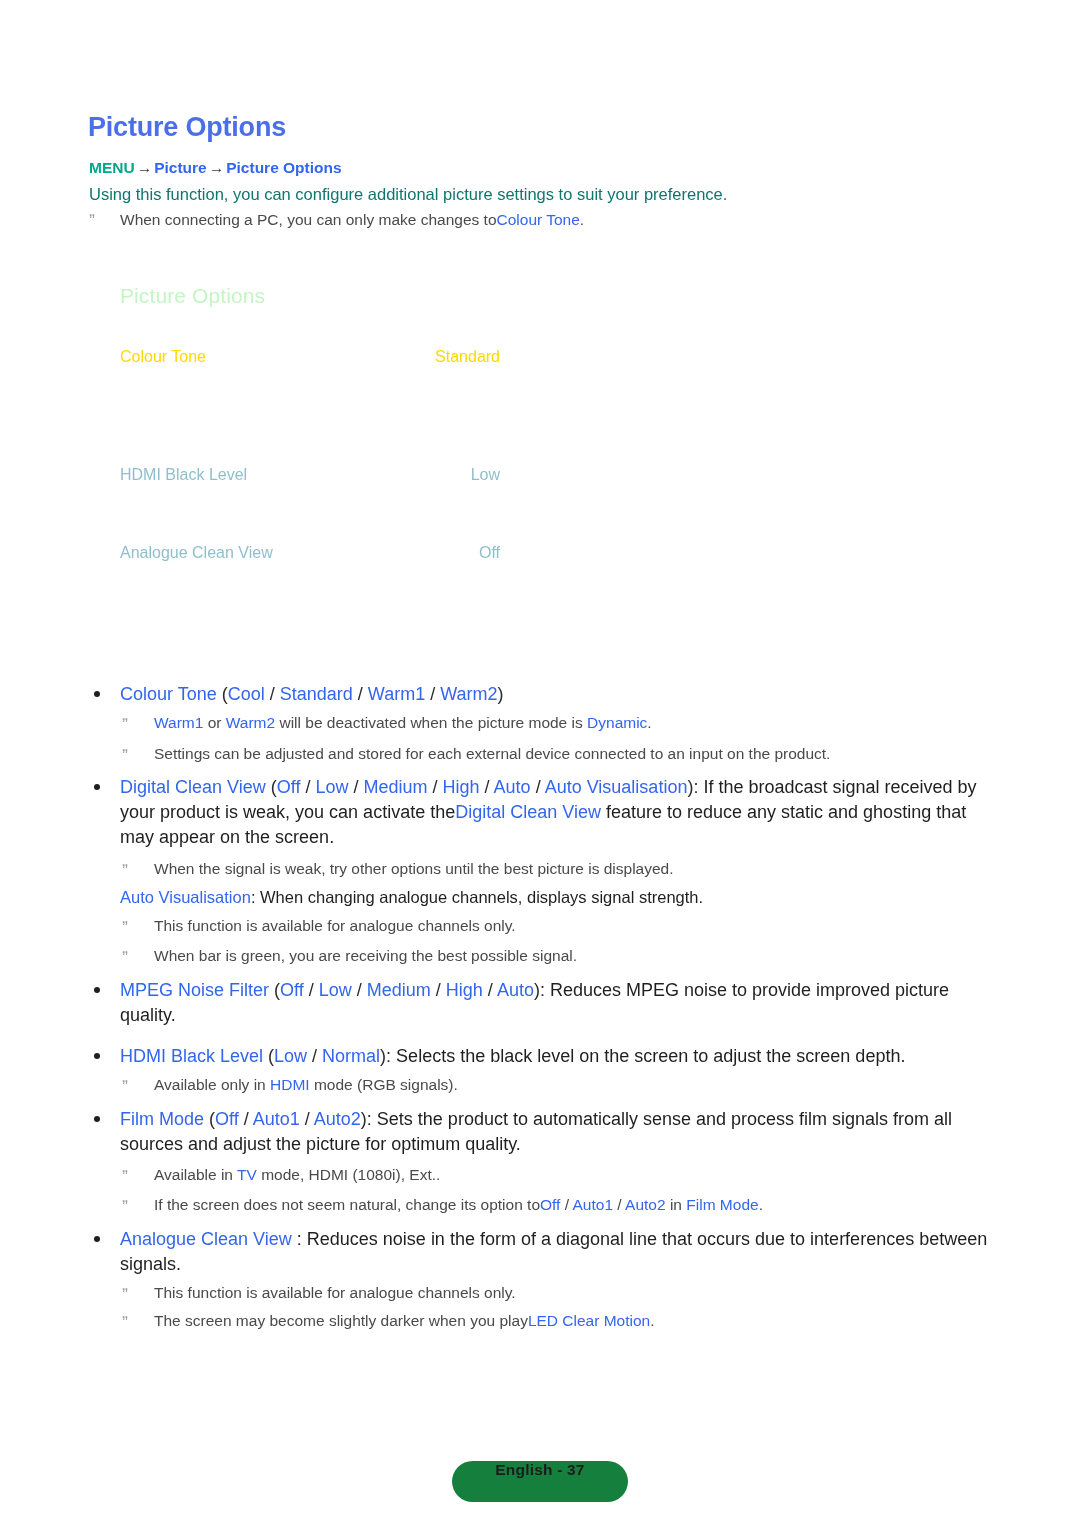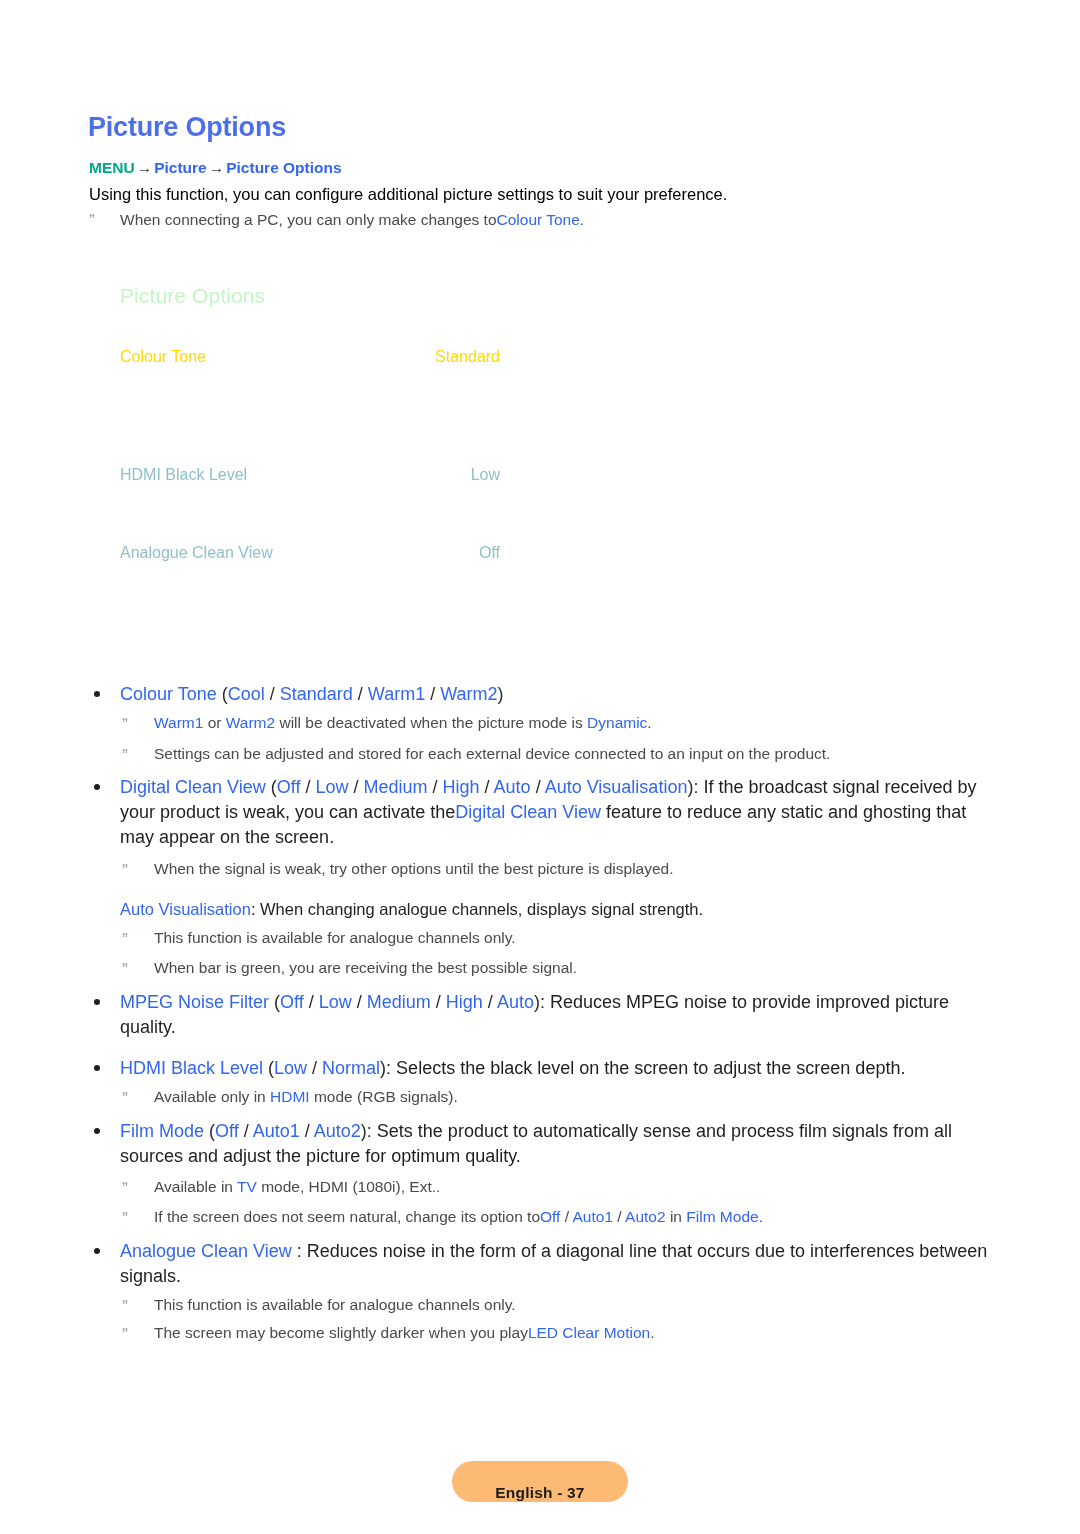--- a/index.html
+++ b/index.html
@@ -44,21 +44,21 @@
   }
   .bc-menu { color: #00a887; }
   .bc-arrow { color: #3b3b3b; font-weight: 400; padding: 0 2px; }
   .bc-link { color: #3366ee; }
 
   .intro {
     position: absolute;
     left: 89px;
     top: 185px;
     font-size: 16.5px;
-    color: #000000;
+    color: #0f766e;
     white-space: nowrap;
   }
 
   
   .note {
     position: absolute;
     font-size: 15.5px;
     color: #4a4a4a;
     white-space: nowrap;
   }
@@ -145,23 +145,23 @@
   .dim { color: #2b2b2b; }
 
   
   .footer-pill {
     position: absolute;
     left: 452px;
     top: 1461px;
     width: 176px;
     height: 41px;
     border-radius: 21px;
-    background: #fdba74;
+    background: #15803d;
     display: flex;
-    align-items: flex-end;
+    align-items: flex-start;
     justify-content: center;
   }
   .footer-pill span {
     font-size: 15.5px;
     font-weight: 700;
     color: #1c1c1c;
     letter-spacing: 0.2px;
   }
 </style>
 </head>
@@ -216,21 +216,21 @@
     </div>
 
     <div class="bullet" style="margin-top:9px;">
       <span class="dot"></span><span class="lk">Digital Clean View</span><span class="dim"> (</span><span class="lk">Off</span><span class="dim"> / </span><span class="lk">Low</span><span class="dim"> / </span><span class="lk">Medium</span><span class="dim"> / </span><span class="lk">High</span><span class="dim"> / </span><span class="lk">Auto</span><span class="dim"> / </span><span class="lk">Auto Visualisation</span><span class="dim">): </span><span>If the broadcast signal received by your product is weak, you can activate the</span><span class="lk">Digital Clean View</span><span> feature to reduce any static and ghosting that may appear on the screen.</span>
     </div>
 
     <div class="subnote" style="margin-top:7px;">
       <span class="mk2">ˮ</span><span>When the signal is weak, try other options until the best picture is displayed.</span>
     </div>
 
-    <div class="plainpara" style="margin-top:16px;">
+    <div class="plainpara" style="margin-top:4px;">
       <span class="lk">Auto Visualisation</span><span>: When changing analogue channels, displays signal strength.</span>
     </div>
 
     <div class="subnote" style="margin-top:4px;">
       <span class="mk2">ˮ</span><span>This function is available for analogue channels only.</span>
     </div>
 
     <div class="subnote" style="margin-top:6px;">
       <span class="mk2">ˮ</span><span>When bar is green, you are receiving the best possible signal.</span>
     </div>

